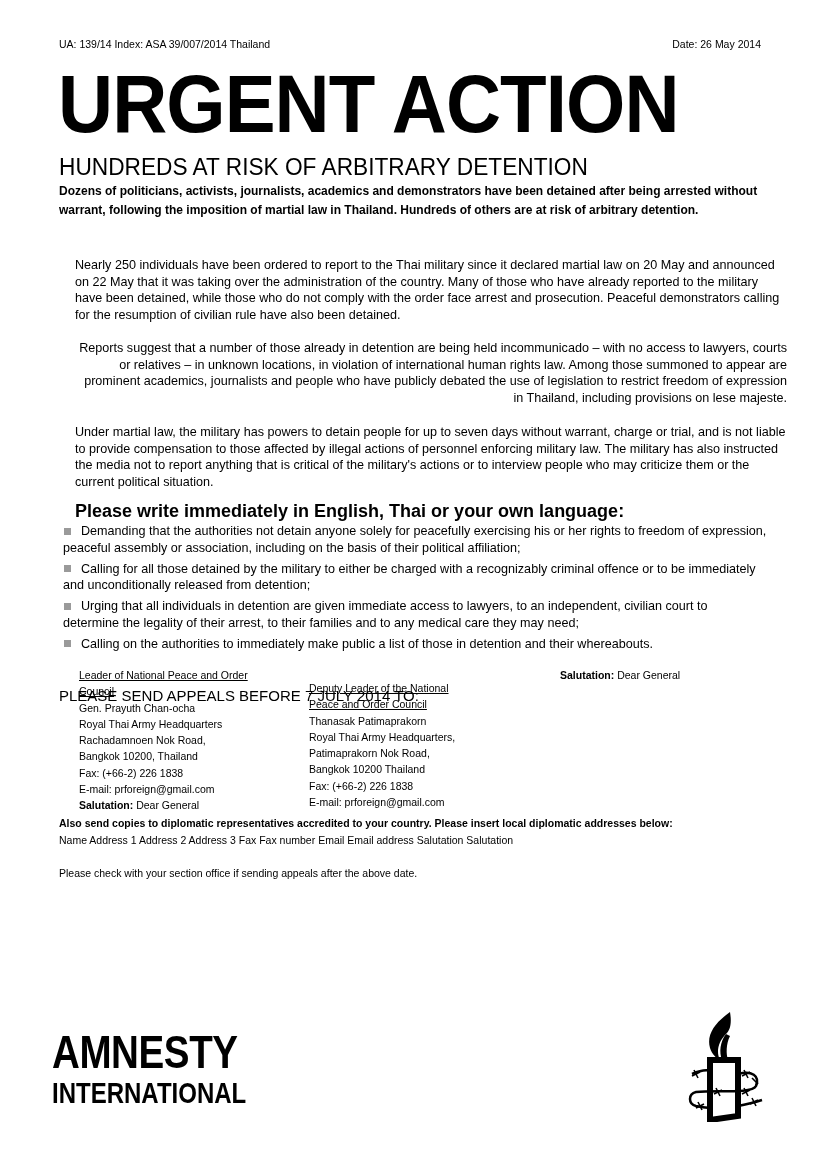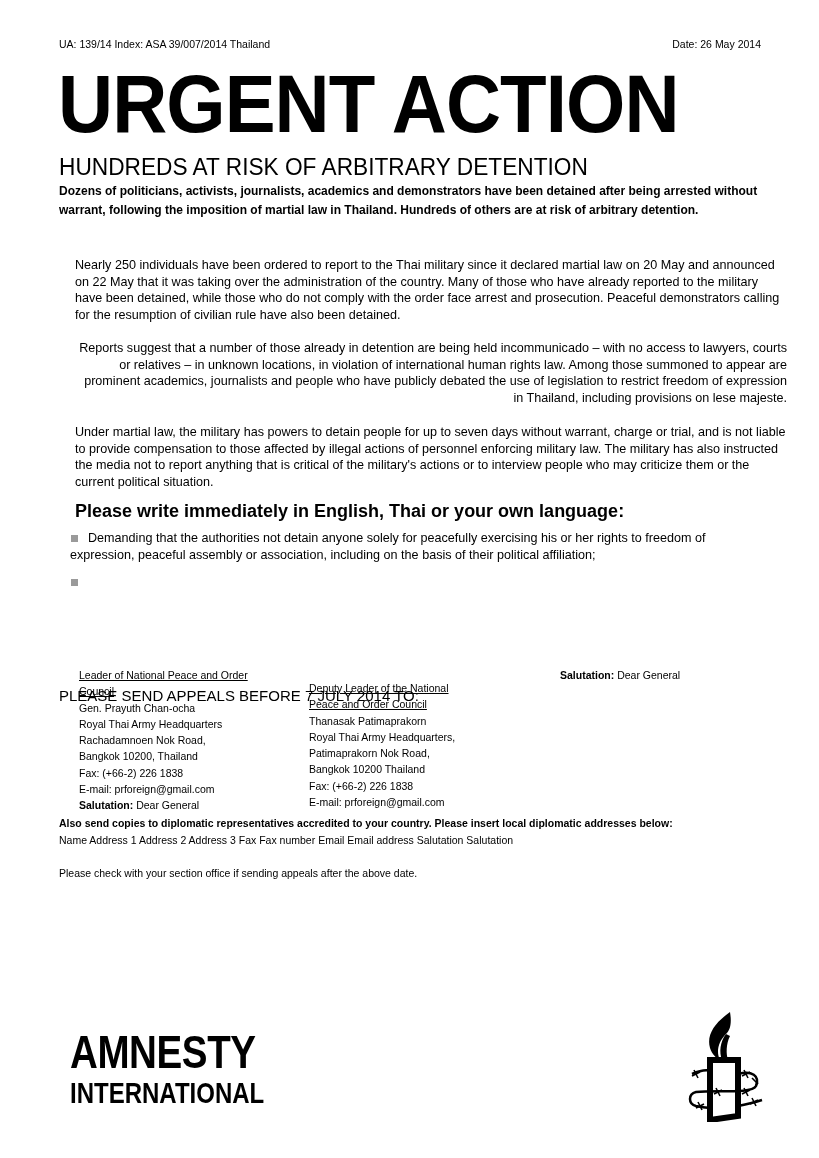--- a/index.html
+++ b/index.html
@@ -10,33 +10,33 @@
     #hdr-right { right: 58px; text-align: center; }
     #title { left: 58px; top: 62px; font-size: 82px; font-weight: bold; line-height: 84px; letter-spacing: -1px; transform: scaleX(0.93); transform-origin: left top; white-space: nowrap; }
     #subtitle { left: 59px; top: 154px; font-size: 23.5px; line-height: 26px; white-space: nowrap; transform: scaleX(0.965); transform-origin: left top; }
     #lead { left: 59px; top: 182px; width: 700px; font-size: 12px; line-height: 19.4px; font-weight: bold; }
     .para { left: 75px; width: 712px; font-size: 12.6px; line-height: 16.6px; }
     #p1 { top: 257px; }
     #p2 { top: 340px; text-align: right; }
     #p3 { top: 424px; }
     #ask-title { left: 59px; top: 503px; font-size: 18px; font-weight: bold; line-height: 16px; margin-left: 16px; }
     #asks { left: 59px; top: 519px; width: 712px; font-size: 12.6px; line-height: 16.8px; margin: 0; padding: 0; list-style: none; }
-    #asks li { margin: 11px; padding: 0; }
+    #asks li { margin: 4px; padding: 0; }
     .bullet { display: inline-block; width: 7px; height: 7px; background: #9a9a9a; margin: 0 10px 1px 1px; vertical-align: middle; }
     #send-title { left: 59px; top: 688px; font-size: 15px; font-weight: normal; line-height: 16px; }
     .addr { font-size: 10.5px; line-height: 16.3px; white-space: nowrap; }
     .addr .u { text-decoration: underline; }
     #addr1 { left: 59px; top: 667px; margin-left: 20px; }
     #addr2 { left: 309px; top: 680px; }
     #sal-right { left: 560px; top: 667px; font-size: 10.5px; line-height: 16px; }
     .b { font-weight: bold; }
     #also { left: 59px; top: 815px; font-size: 10.5px; line-height: 16px; font-weight: bold; white-space: nowrap; }
     #fields { left: 59px; top: 832px; font-size: 10.5px; line-height: 16px; white-space: nowrap; }
     #check { left: 59px; top: 865px; font-size: 10.5px; line-height: 16px; white-space: nowrap; }
-    #logo-text { left: 70px; top: 1030px; font-family: "Liberation Sans Narrow", "Liberation Sans", sans-serif; font-weight: bold; color: #000; }
+    #logo-text { left: 52px; top: 1030px; font-family: "Liberation Sans Narrow", "Liberation Sans", sans-serif; font-weight: bold; color: #000; }
     #logo-l1 { font-size: 47px; line-height: 44px; letter-spacing: -0.5px; transform: scaleX(0.82); transform-origin: left top; display: block; white-space: nowrap; }
     #logo-l2 { font-size: 30px; line-height: 30px; transform: scaleX(0.80); transform-origin: left top; display: block; white-space: nowrap; margin-top: 4px; }
     #candle { left: 686px; top: 1010px; width: 80px; height: 112px; }
   </style>
 </head>
 <body>
 
 <div id="hdr-left" class="abs hdr">UA: 139/14 Index: ASA 39/007/2014 Thailand</div>
 <div id="hdr-right" class="abs hdr">Date: 26 May 2014</div>
 
@@ -44,21 +44,23 @@
 <div id="subtitle" class="abs">HUNDREDS AT RISK OF ARBITRARY DETENTION</div>
 <div id="lead" class="abs">Dozens of politicians, activists, journalists, academics and demonstrators have been detained after being arrested without warrant, following the imposition of martial law in Thailand. Hundreds of others are at risk of arbitrary detention.</div>
 
 <div id="p1" class="abs para">Nearly 250 individuals have been ordered to report to the Thai military since it declared martial law on 20 May and announced on 22 May that it was taking over the administration of the country. Many of those who have already reported to the military have been detained, while those who do not comply with the order face arrest and prosecution. Peaceful demonstrators calling for the resumption of civilian rule have also been detained.</div>
 <div id="p2" class="abs para">Reports suggest that a number of those already in detention are being held incommunicado – with no access to lawyers, courts or relatives – in unknown locations, in violation of international human rights law. Among those summoned to appear are prominent academics, journalists and people who have publicly debated the use of legislation to restrict freedom of expression in Thailand, including provisions on lese majeste.</div>
 <div id="p3" class="abs para">Under martial law, the military has powers to detain people for up to seven days without warrant, charge or trial, and is not liable to provide compensation to those affected by illegal actions of personnel enforcing military law. The military has also instructed the media not to report anything that is critical of the military's actions or to interview people who may criticize them or the current political situation.</div>
 
 <div id="ask-title" class="abs">Please write immediately in English, Thai or your own language:</div>
 <ul id="asks" class="abs">
   <li><span class="bullet"></span><span>Demanding that the authorities not detain anyone solely for peacefully exercising his or her rights to freedom of expression, peaceful assembly or association, including on the basis of their political affiliation;</span></li>
-  <li><span class="bullet"></span></li>
+  <li><span class="bullet"></span><span>Calling for all those detained by the military to either be charged with a recognizably criminal offence or to be immediately and unconditionally released from detention;</span></li>
+  <li><span class="bullet"></span><span>Urging that all individuals in detention are given immediate access to lawyers, to an independent, civilian court to determine the legality of their arrest, to their families and to any medical care they may need;</span></li>
+  <li><span class="bullet"></span><span>Calling on the authorities to immediately make public a list of those in detention and their whereabouts.</span></li>
 </ul>
 
 <div id="send-title" class="abs">PLEASE SEND APPEALS BEFORE 7 JULY 2014 TO:</div>
 
 <div id="addr1" class="abs addr">
   <div class="u">Leader of National Peace and Order</div>
   <div class="u">Council</div>
   <div>Gen. Prayuth Chan-ocha</div>
   <div>Royal Thai Army Headquarters</div>
   <div>Rachadamnoen Nok Road,</div>

